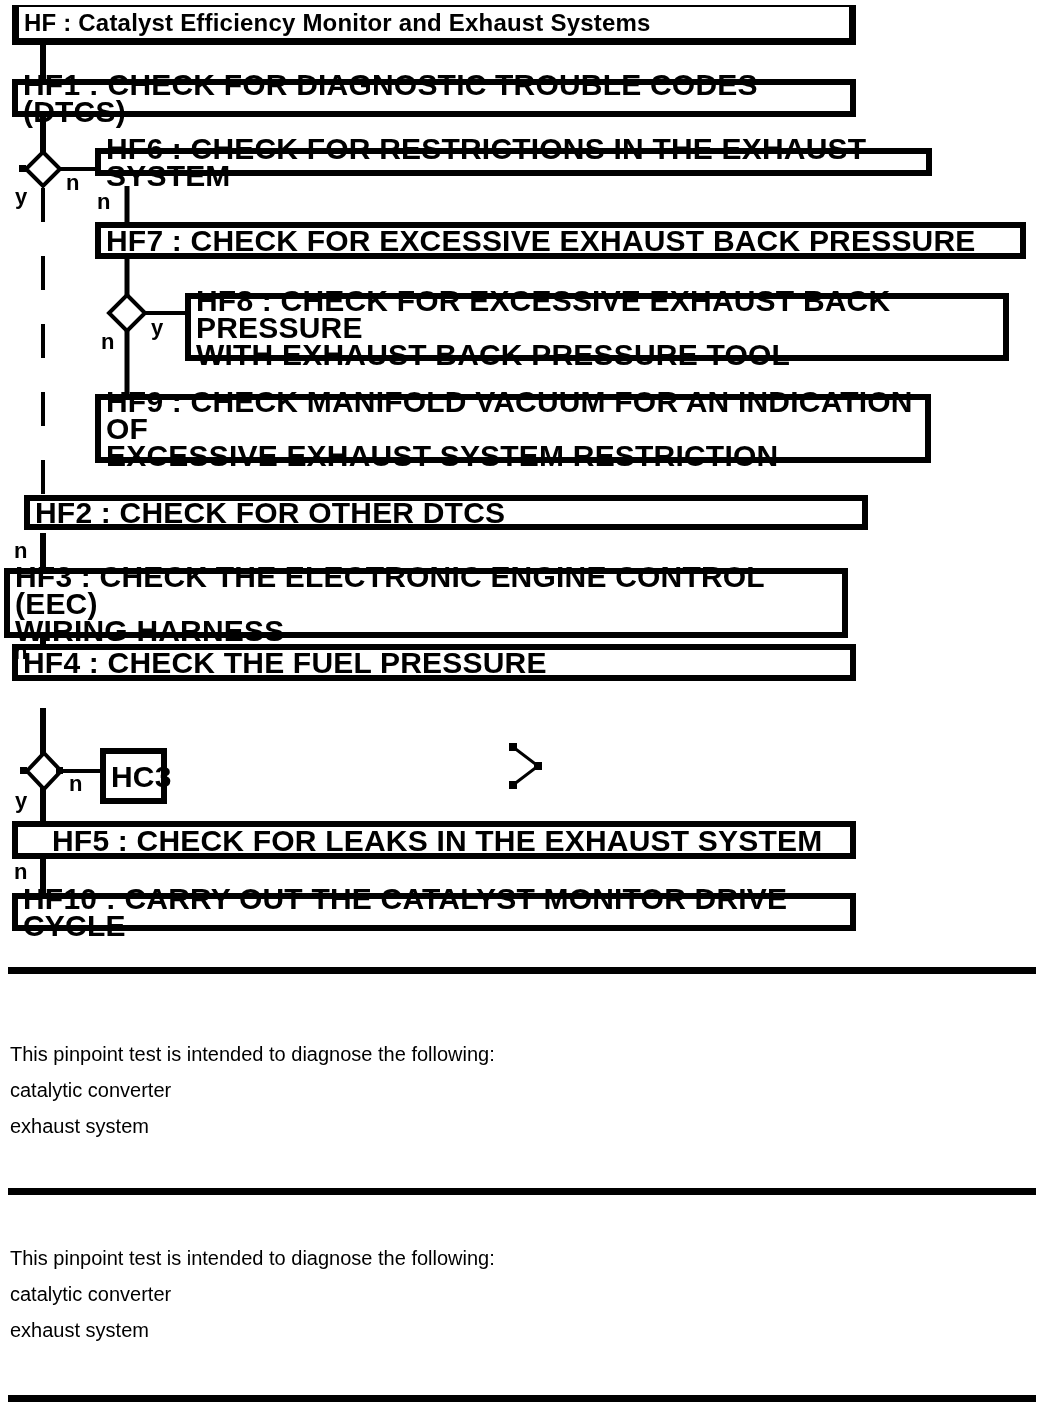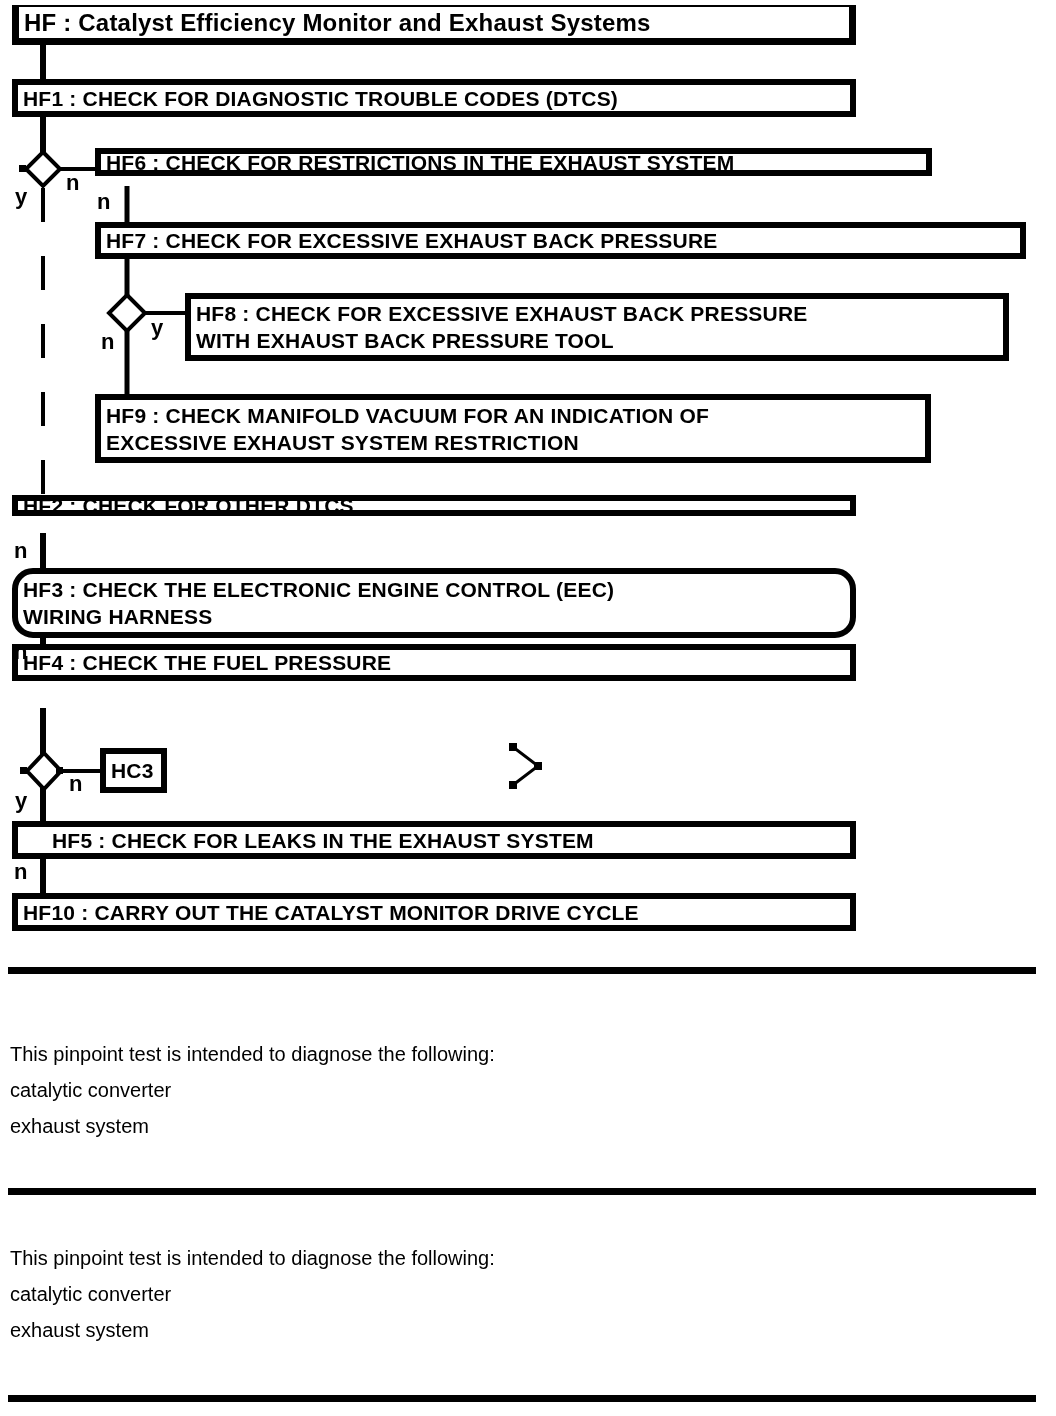--- a/index.html
+++ b/index.html
@@ -13,36 +13,36 @@
   }
   .wires{position:absolute;left:0;top:0;width:1056px;height:1416px;}
   .node{
     position:absolute;
     box-sizing:border-box;
     border:6px solid #000;
     background:#fff;
     display:flex;
     align-items:center;
     font-weight:bold;
-    font-size:21px;
+    font-size:30px;
     line-height:27px;
     padding:0 4px 0 5px;
     white-space:pre-line;
     letter-spacing:0.2px;
   }
   #n-title{left:12px;top:5px;width:844px;height:40px;border-width:2px 7px 7px 7px;font-size:24px;text-align:right;}
   #n-hf1 {left:12px;top:79px;width:844px;height:38px;}
   #n-hf6 {left:95px;top:148px;width:837px;height:28px;}
   #n-hf7 {left:95px;top:222px;width:931px;height:37px;}
   #n-hf8 {left:185px;top:293px;width:824px;height:68px;}
   #n-hf9 {left:95px;top:394px;width:836px;height:69px;}
-  #n-hf2 {left:12px;top:495px;width:844px;height:21px;text-align:center;}
-  #n-hf3 {left:12px;top:568px;width:844px;height:70px;border-radius:21px;}
+  #n-hf2 {left:24px;top:495px;width:844px;height:35px;text-align:center;}
+  #n-hf3 {left:4px;top:568px;width:844px;height:70px;}
   #n-hf4 {left:12px;top:644px;width:844px;height:37px;}
-  #n-hc3 {left:100px;top:748px;width:67px;height:45px;}
+  #n-hc3 {left:100px;top:748px;width:67px;height:56px;}
   #n-hf5 {left:12px;top:821px;width:844px;height:38px;padding-left:34px;}
   #n-hf10{left:12px;top:893px;width:844px;height:38px;}
   .branch{
     position:absolute;
     font-weight:bold;
     font-size:22px;
     line-height:22px;
   }
   #b-d1y {left:15px;top:186px;}
   #b-d1n {left:66px;top:172px;}

